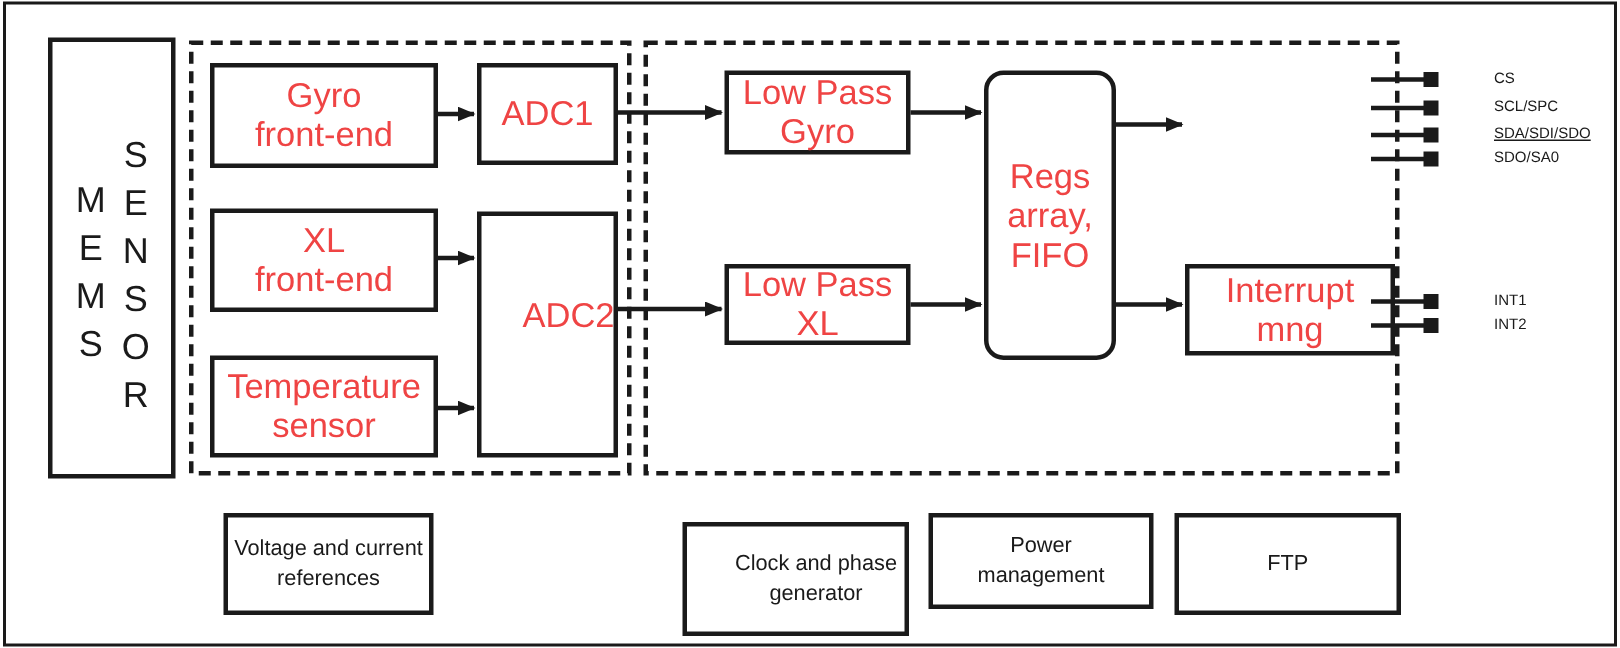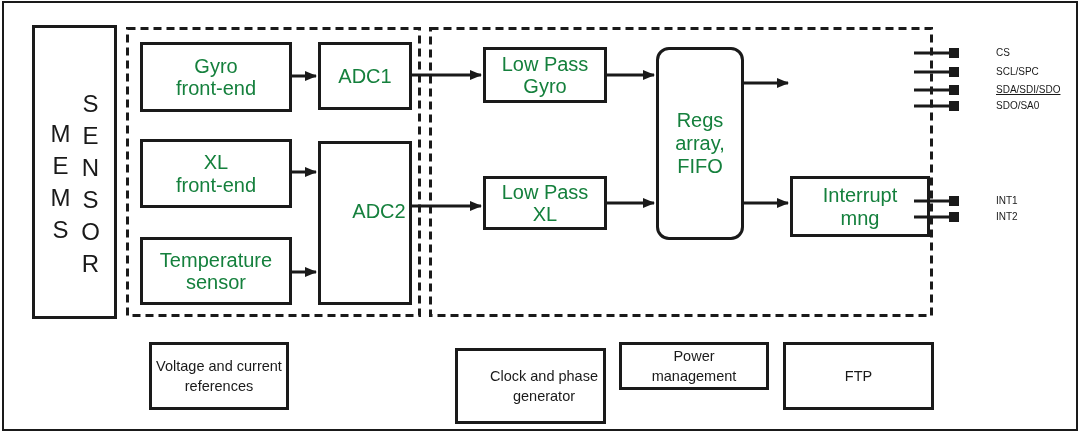--- a/index.html
+++ b/index.html
@@ -11,21 +11,21 @@
   .frame{
     position:absolute; left:2px; top:1px; width:1072px; height:426px;
     border:2px solid #1a1a1a;
   }
   .blk{
     position:absolute; box-sizing:border-box;
     border:3px solid #1a1a1a; background:#ffffff;
     display:flex; align-items:center; justify-content:center;
     text-align:center; z-index:2;
   }
-  .lbl{ white-space:pre-line; font-size:20px; line-height:1.12; color:#15803d; }
+  .lbl{ white-space:pre-line; font-size:23px; line-height:1.12; color:#ef4444; }
   .lbl-small{ white-space:pre-line; font-size:14.5px; line-height:1.4; color:#1a1a1a; }
   .adc2-pad{ padding-bottom:24px;padding-left:28px; }
   .vword{
     position:absolute; writing-mode:vertical-rl; text-orientation:upright;
     letter-spacing:5px; font-size:24px; line-height:1; color:#1a1a1a;
   }
   .word-mems{ left:13px; top:92px; }
   .word-sensor{ left:43px; top:62px; }
   .overlay{ position:absolute; left:0; top:0; z-index:3; pointer-events:none; }
   .pin-label{
@@ -94,21 +94,21 @@
     <span class="lbl-small">Voltage and current
 references</span>
   </div>
 
 
   <div class="blk" style="left:455px; top:348px; width:151px; height:76px;padding-left:27px;">
     <span class="lbl-small">Clock and phase
 generator</span>
   </div>
 
-  <div class="blk" style="left:619px; top:342px; width:150px; height:48px;">
+  <div class="blk" style="left:619px; top:342px; width:150px; height:64px;">
     <span class="lbl-small">Power
 management</span>
   </div>
 
   <div class="blk" style="left:783px; top:342px; width:151px; height:68px;">
     <span class="lbl-small">FTP</span>
   </div>
 
   <div class="pin-label" style="top:43px;">CS</div>
   <div class="pin-label" style="top:62px;">SCL/SPC</div>

